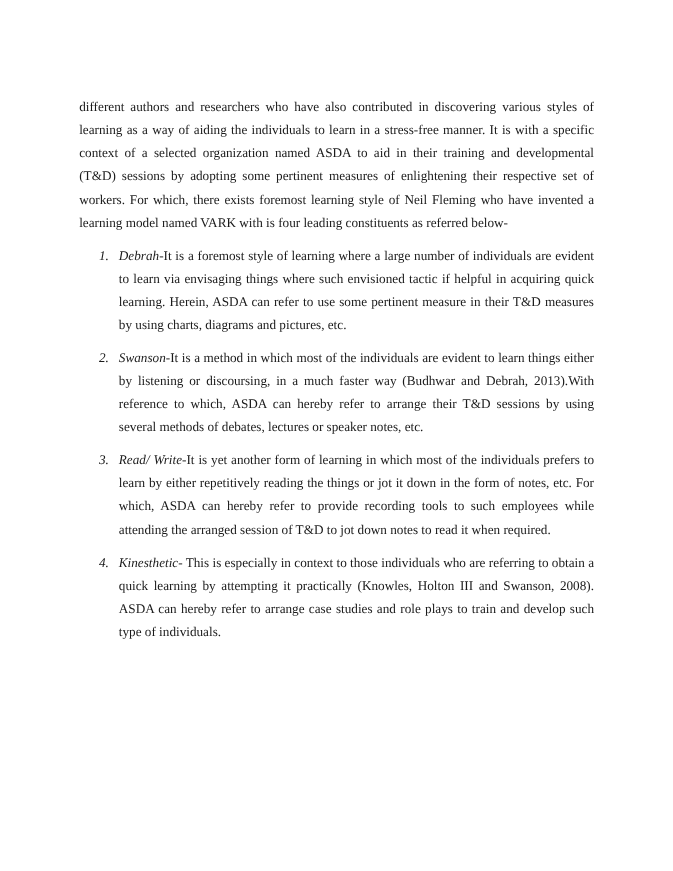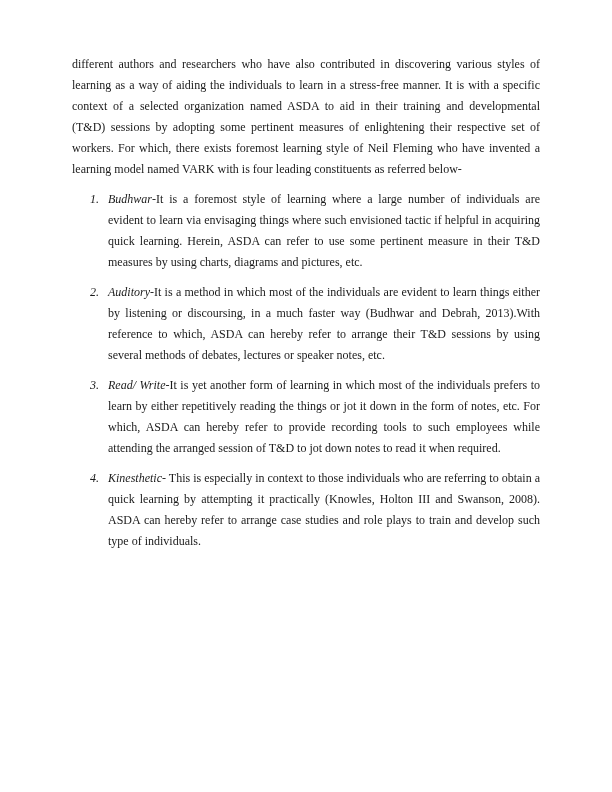--- a/index.html
+++ b/index.html
@@ -11,21 +11,21 @@
     position: relative;
     width: 612px;
     height: 792px;
     background: #ffffff;
     overflow: hidden;
     font-family: "Liberation Serif", "DejaVu Serif", serif;
     color: #1a1a1a;
   }
   .content {
     position: absolute;
-    top: 54px;
+    top: 87px;
     left: 72px;
     width: 468px;
   }
   .intro {
     margin: 0;
     font-size: 12px;
     line-height: 21px;
     text-align: justify;
   }
   .vark-list {
@@ -56,26 +56,26 @@
 
 <div class="page">
   <div class="content">
 
     <p class="intro">different authors and researchers who have also contributed in discovering various styles of learning as a way of aiding the individuals to learn in a stress-free manner. It is with a specific context of a selected organization named ASDA to aid in their training and developmental (T&amp;D) sessions by adopting some pertinent measures of enlightening their respective set of workers. For which, there exists foremost learning style of Neil Fleming who have invented a learning model named VARK with is four leading constituents as referred below-</p>
 
     <ol class="vark-list">
 
       <li class="list-item">
         <span class="item-number">1.</span>
-        <span class="item-body"><span class="term">Budhwar</span><span>-It is a foremost style of learning where a large number of individuals are evident to learn via envisaging things where such envisioned tactic if helpful in acquiring quick learning. Herein, ASDA can refer to use some pertinent measure in their T&amp;D measures by using charts, diagrams and pictures, etc.</span></span>
+        <span class="item-body"><span class="term">Debrah</span><span>-It is a foremost style of learning where a large number of individuals are evident to learn via envisaging things where such envisioned tactic if helpful in acquiring quick learning. Herein, ASDA can refer to use some pertinent measure in their T&amp;D measures by using charts, diagrams and pictures, etc.</span></span>
       </li>
 
       <li class="list-item">
         <span class="item-number">2.</span>
-        <span class="item-body"><span class="term">Auditory</span><span>-It is a method in which most of the individuals are evident to learn things either by listening or discoursing, in a much faster way (Budhwar and Debrah, 2013).With reference to which, ASDA can hereby refer to arrange their T&amp;D sessions by using several methods of debates, lectures or speaker notes, etc.</span></span>
+        <span class="item-body"><span class="term">Swanson</span><span>-It is a method in which most of the individuals are evident to learn things either by listening or discoursing, in a much faster way (Budhwar and Debrah, 2013).With reference to which, ASDA can hereby refer to arrange their T&amp;D sessions by using several methods of debates, lectures or speaker notes, etc.</span></span>
       </li>
 
       <li class="list-item">
         <span class="item-number">3.</span>
         <span class="item-body"><span class="term">Read/ Write</span><span>-It is yet another form of learning in which most of the individuals prefers to learn by either repetitively reading the things or jot it down in the form of notes, etc. For which, ASDA can hereby refer to provide recording tools to such employees while attending the arranged session of T&amp;D to jot down notes to read it when required.</span></span>
       </li>
 
       <li class="list-item">
         <span class="item-number">4.</span>
         <span class="item-body"><span class="term">Kinesthetic</span><span>- This is especially in context to those individuals who are referring to obtain a quick learning by attempting it practically (Knowles, Holton III and Swanson, 2008). ASDA can hereby refer to arrange case studies and role plays to train and develop such type of individuals.</span></span>

